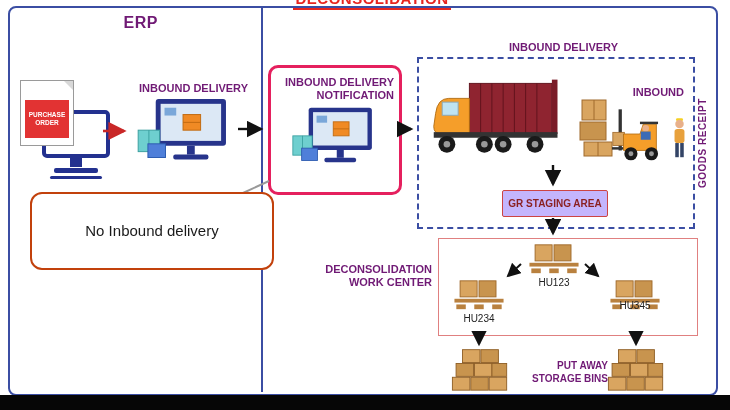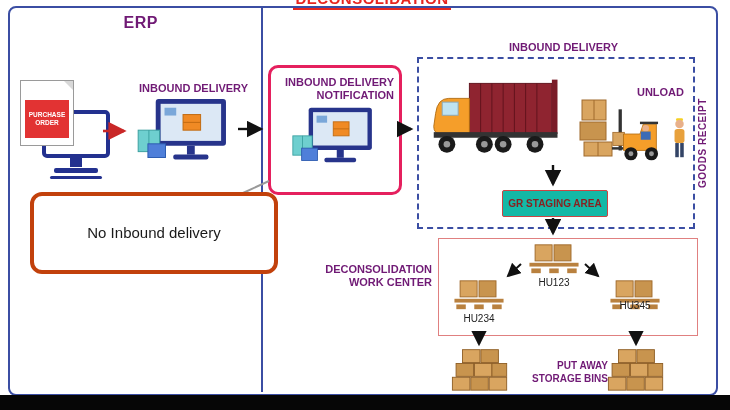--- a/index.html
+++ b/index.html
@@ -8,24 +8,24 @@
   .lbl{color:#701a75;font-weight:bold;text-align:right;}
   .section-title{font-size:16px;letter-spacing:.5px;}
   .small{font-size:11px;line-height:1.2;}
   .hu{color:#222;font-weight:normal;font-size:10px;text-align:center;}
   #outer-border{border:2.5px solid #3b4ea3;border-radius:8px;}
   #divider{background:#3b4ea3;}
   #title-cut{color:#e8251f;font-weight:bold;font-size:15px;text-align:center;letter-spacing:.5px;}
   #title-cut span{border-bottom:2px solid #e8251f;padding:0 2px 1px;}
   #idn-box{border:3px solid #e5205e;border-radius:10px;background:#fff;}
   #ewm-dashed{border:2px dashed #3b4ea3;}
-  #gr-staging{background:#14b8a6;border:1.5px solid #cc4444;color:#8a1f1f;font-weight:bold;font-size:10px;text-align:center;border-radius:2px;display:flex;align-items:center;justify-content:center;}
+  #gr-staging{background:#c4b5fd;border:1.5px solid #cc4444;color:#8a1f1f;font-weight:bold;font-size:10px;text-align:center;border-radius:2px;display:flex;align-items:center;justify-content:center;}
   #decon-box{border:1.5px solid #e08080;}
   #goods-receipt{writing-mode:vertical-rl;transform:rotate(180deg);font-size:10px;letter-spacing:.5px;}
-  #callout{background:#fff;border:4px solid #c2410c;border-radius:12px;display:flex;flex-direction:column;justify-content:center;align-items:center;font-size:15px;color:#1a1a1a;line-height:1.45;z-index:30;}
+  #callout{background:#fff;border:2px solid #c2410c;border-radius:12px;display:flex;flex-direction:column;justify-content:center;align-items:center;font-size:15px;color:#1a1a1a;line-height:1.45;z-index:30;}
   #bottom-bar{background:#060606;}
   .po-doc{background:#fff;border:1.5px solid #9a9a9a;}
   .po-band{position:absolute;left:4px;right:4px;top:19px;height:38px;background:#e23333;color:#fff;font-weight:bold;font-size:6.5px;line-height:1.3;display:flex;align-items:center;justify-content:center;text-align:center;}
   .fold{position:absolute;right:0;top:0;width:0;height:0;border-left:9px solid transparent;border-top:9px solid #d8d8d8;}
 </style>
 </head>
 <body>
 
 <div id="stage">
 
@@ -107,21 +107,21 @@
   </svg>
 
   <svg class="abs" style="left:578px;top:98px;" width="40" height="60" viewBox="0 0 40 60">
     <rect x="4" y="2" width="24" height="20" fill="#d9a560" stroke="#a06a2c"></rect>
     <line x1="16" y1="2" x2="16" y2="22" stroke="#a06a2c"></line>
     <rect x="2" y="24" width="26" height="18" fill="#c8944e" stroke="#a06a2c"></rect>
     <rect x="6" y="44" width="28" height="14" fill="#d9a560" stroke="#a06a2c"></rect>
     <line x1="20" y1="44" x2="20" y2="58" stroke="#a06a2c"></line>
   </svg>
 
-  <div class="abs lbl small" style="left:612px;top:86px;width:72px;">UNLOAD</div>
+  <div class="abs lbl small" style="left:612px;top:86px;width:72px;">INBOUND</div>
   <svg class="abs" style="left:612px;top:104px;" width="74" height="60" viewBox="0 0 90 68">
     <rect x="8" y="4" width="4" height="50" fill="#333"></rect>
     <rect x="0" y="50" width="18" height="3" fill="#333"></rect>
     <rect x="1" y="32" width="14" height="16" fill="#d9a560" stroke="#a06a2c"></rect>
     <path d="M14,54 L14,34 L34,34 L38,22 L54,22 L54,54 Z" fill="#f59e2a" stroke="#b36d12"></path>
     <rect x="34" y="19" width="22" height="3" fill="#333"></rect>
     <circle cx="41" cy="27" r="4" fill="#e8b08a"></circle>
     <rect x="35" y="31" width="12" height="10" fill="#3b6bb5"></rect>
     <circle cx="23" cy="58" r="8" fill="#1a1a1a"></circle>
       <circle cx="23" cy="58" r="3" fill="#999"></circle>

